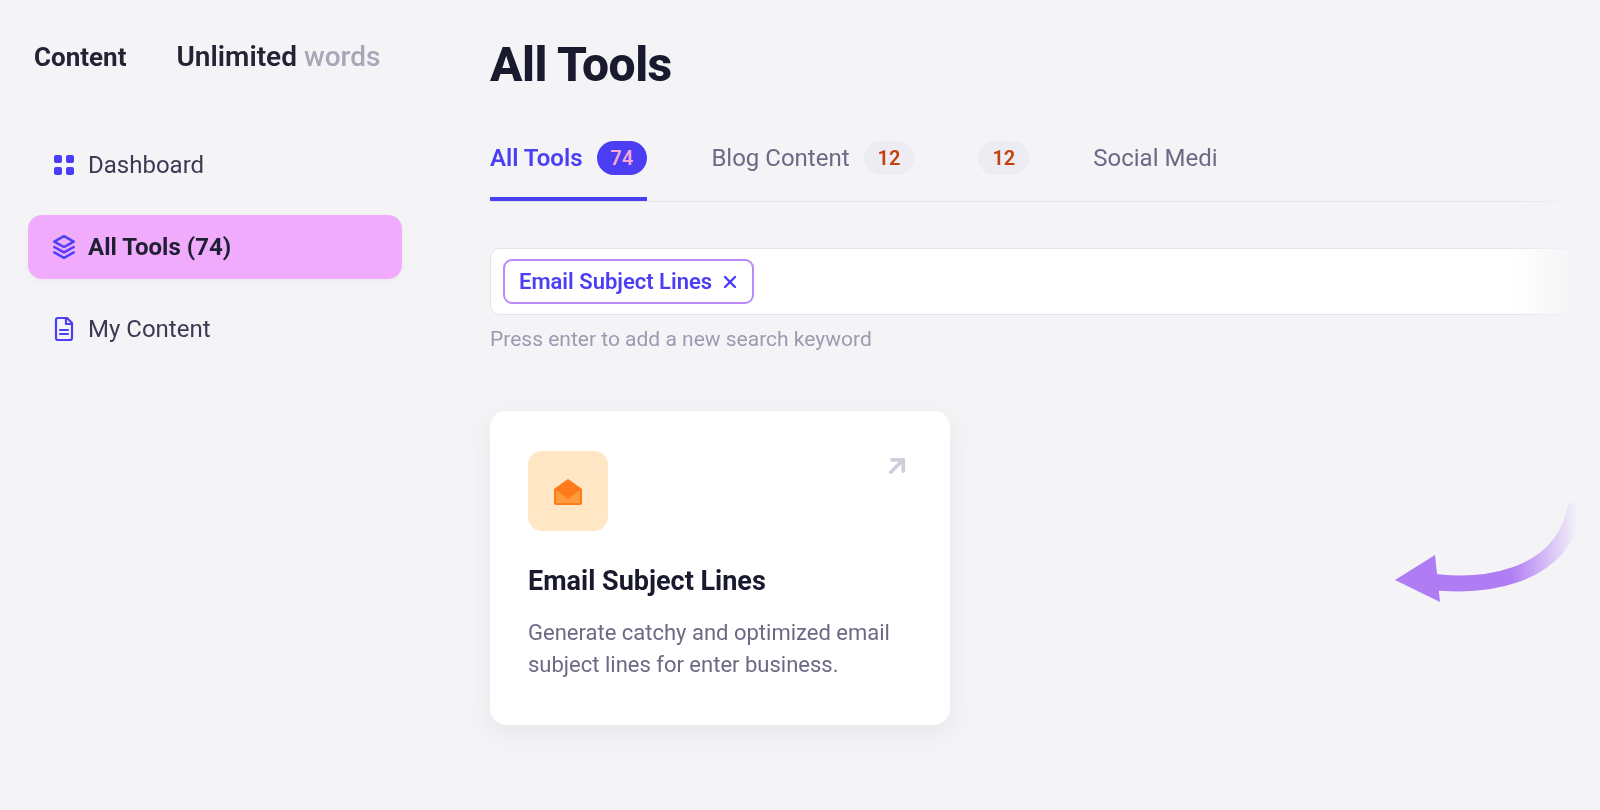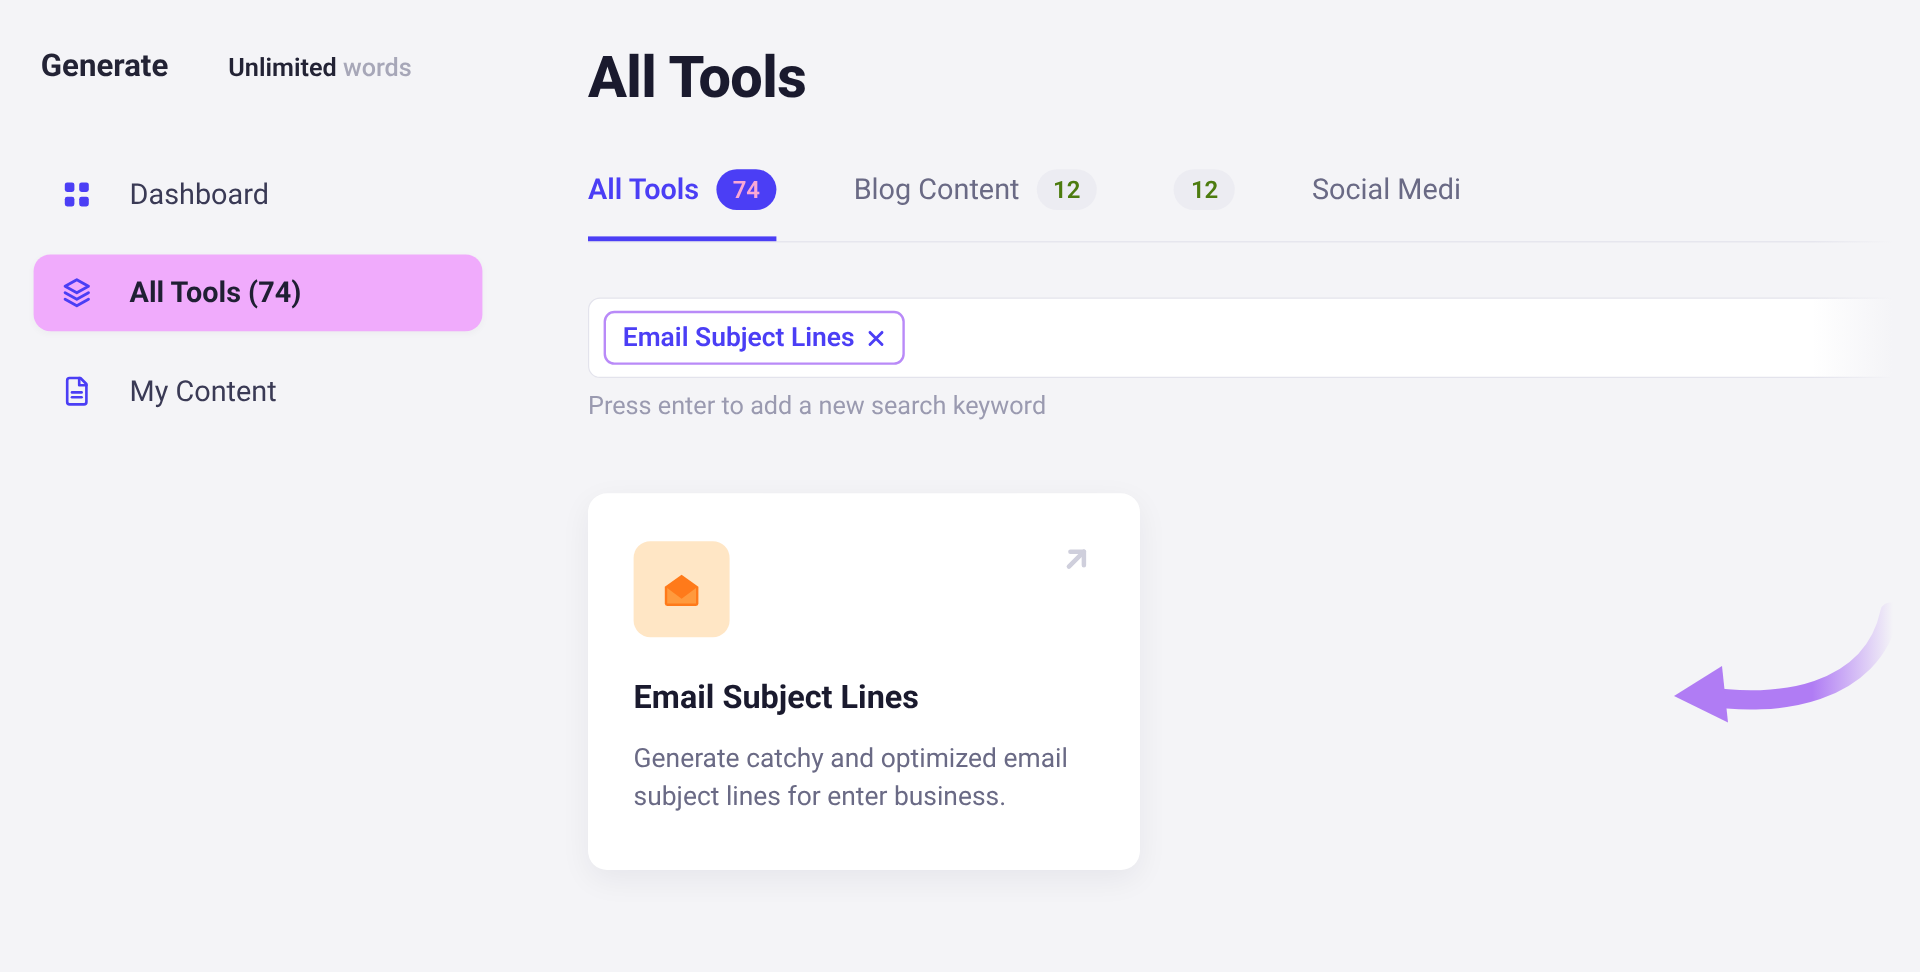--- a/index.html
+++ b/index.html
@@ -24,30 +24,30 @@
     gap: 50px;
     margin-bottom: 60px;
     padding-left: 6px;
   }
   .brand {
     font-size: 26px;
     font-weight: 700;
     color: #232335;
   }
   .plan {
-    font-size: 21px;
+    font-size: 28px;
     font-weight: 600;
     color: #232335;
   }
   .plan .faded { color: #a7a7b8; font-weight: 500; }
   .nav { display: flex; flex-direction: column; gap: 18px; }
   .nav-item {
     display: flex;
     align-items: center;
-    gap: 30px;
+    gap: 10px;
     padding: 18px 22px;
     border-radius: 14px;
     font-size: 24px;
     color: #3a3a55;
     cursor: pointer;
   }
   .nav-item.active {
     background: #f0abfc;
     font-weight: 700;
     color: #1f1f33;
@@ -99,21 +99,21 @@
   }
   .badge {
     display: inline-flex;
     align-items: center;
     justify-content: center;
     min-width: 44px;
     height: 34px;
     padding: 0 14px;
     border-radius: 18px;
     background: #ececf2;
-    color: #4d7c0f;
+    color: #c2410c;
     font-size: 20px;
     font-weight: 600;
   }
   .tab.active .badge {
     background: #4b3ef5;
     color: #f9a8d4;
   }
   
   .search-wrap { margin-bottom: 14px; }
   .search-box {
@@ -201,21 +201,21 @@
     pointer-events: none;
   }
 </style>
 </head>
 <body>
 
 <div class="layout">
 
   <aside class="sidebar">
     <div class="brand-row">
-      <span class="brand">Generate</span>
+      <span class="brand">Content</span>
       <span class="plan">
         <span>Unlimited</span>
         <span class="faded">words</span>
       </span>
     </div>
 
     <nav class="nav">
       <div class="nav-item">
         <span class="nav-icon">
           <svg width="24" height="24" viewBox="0 0 24 24" fill="currentColor">

